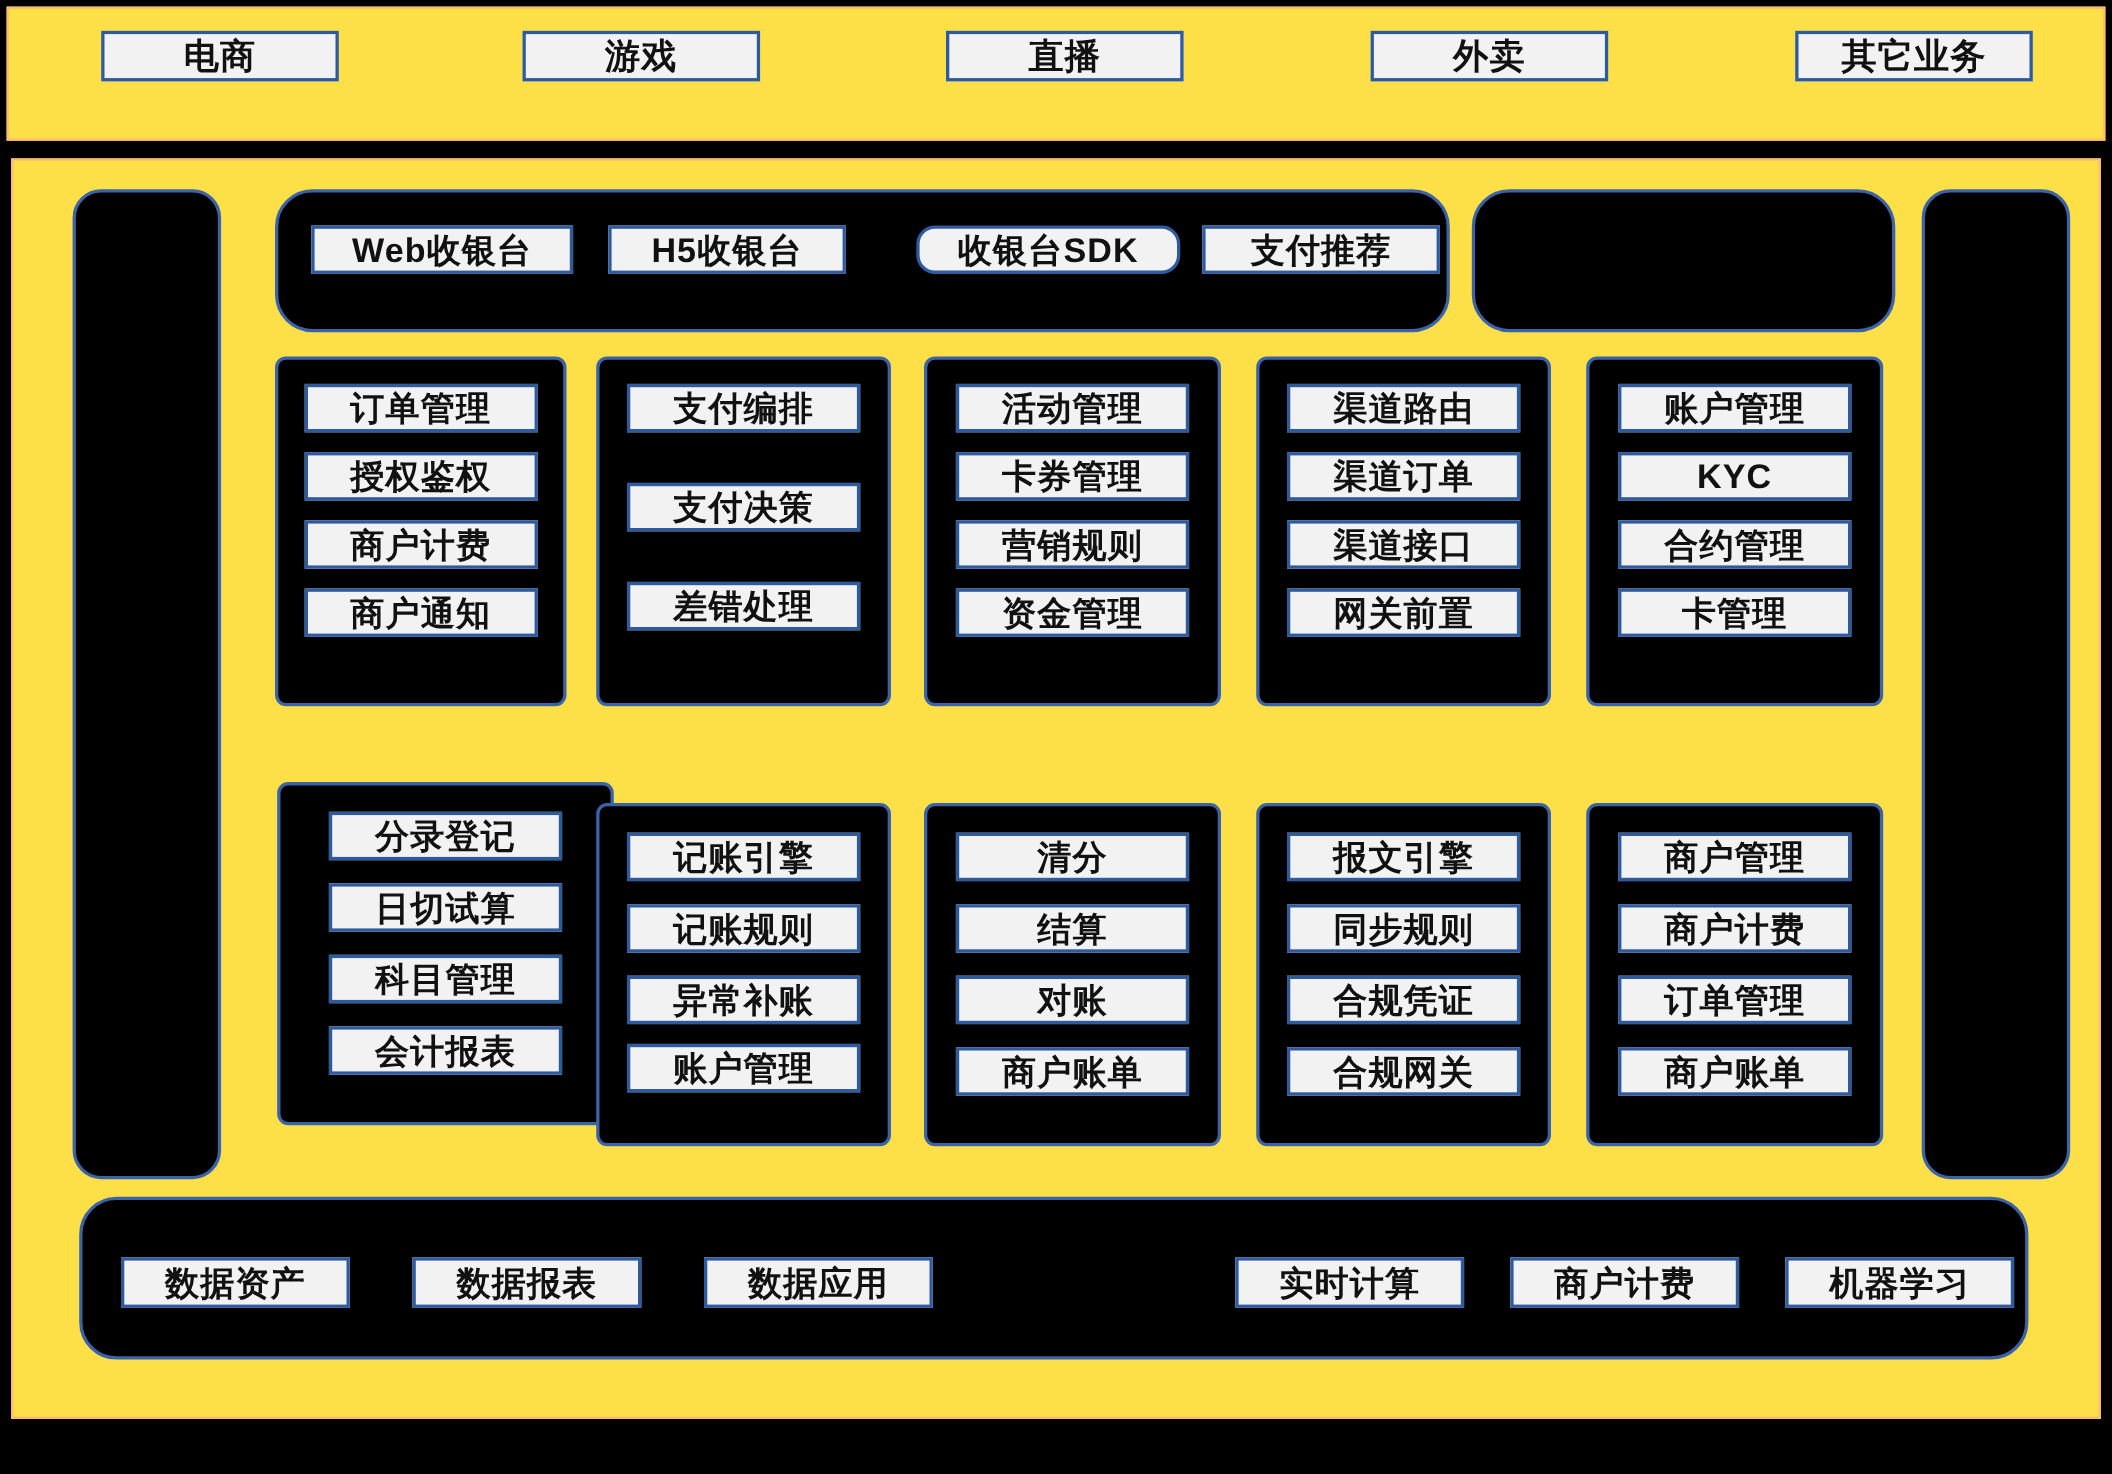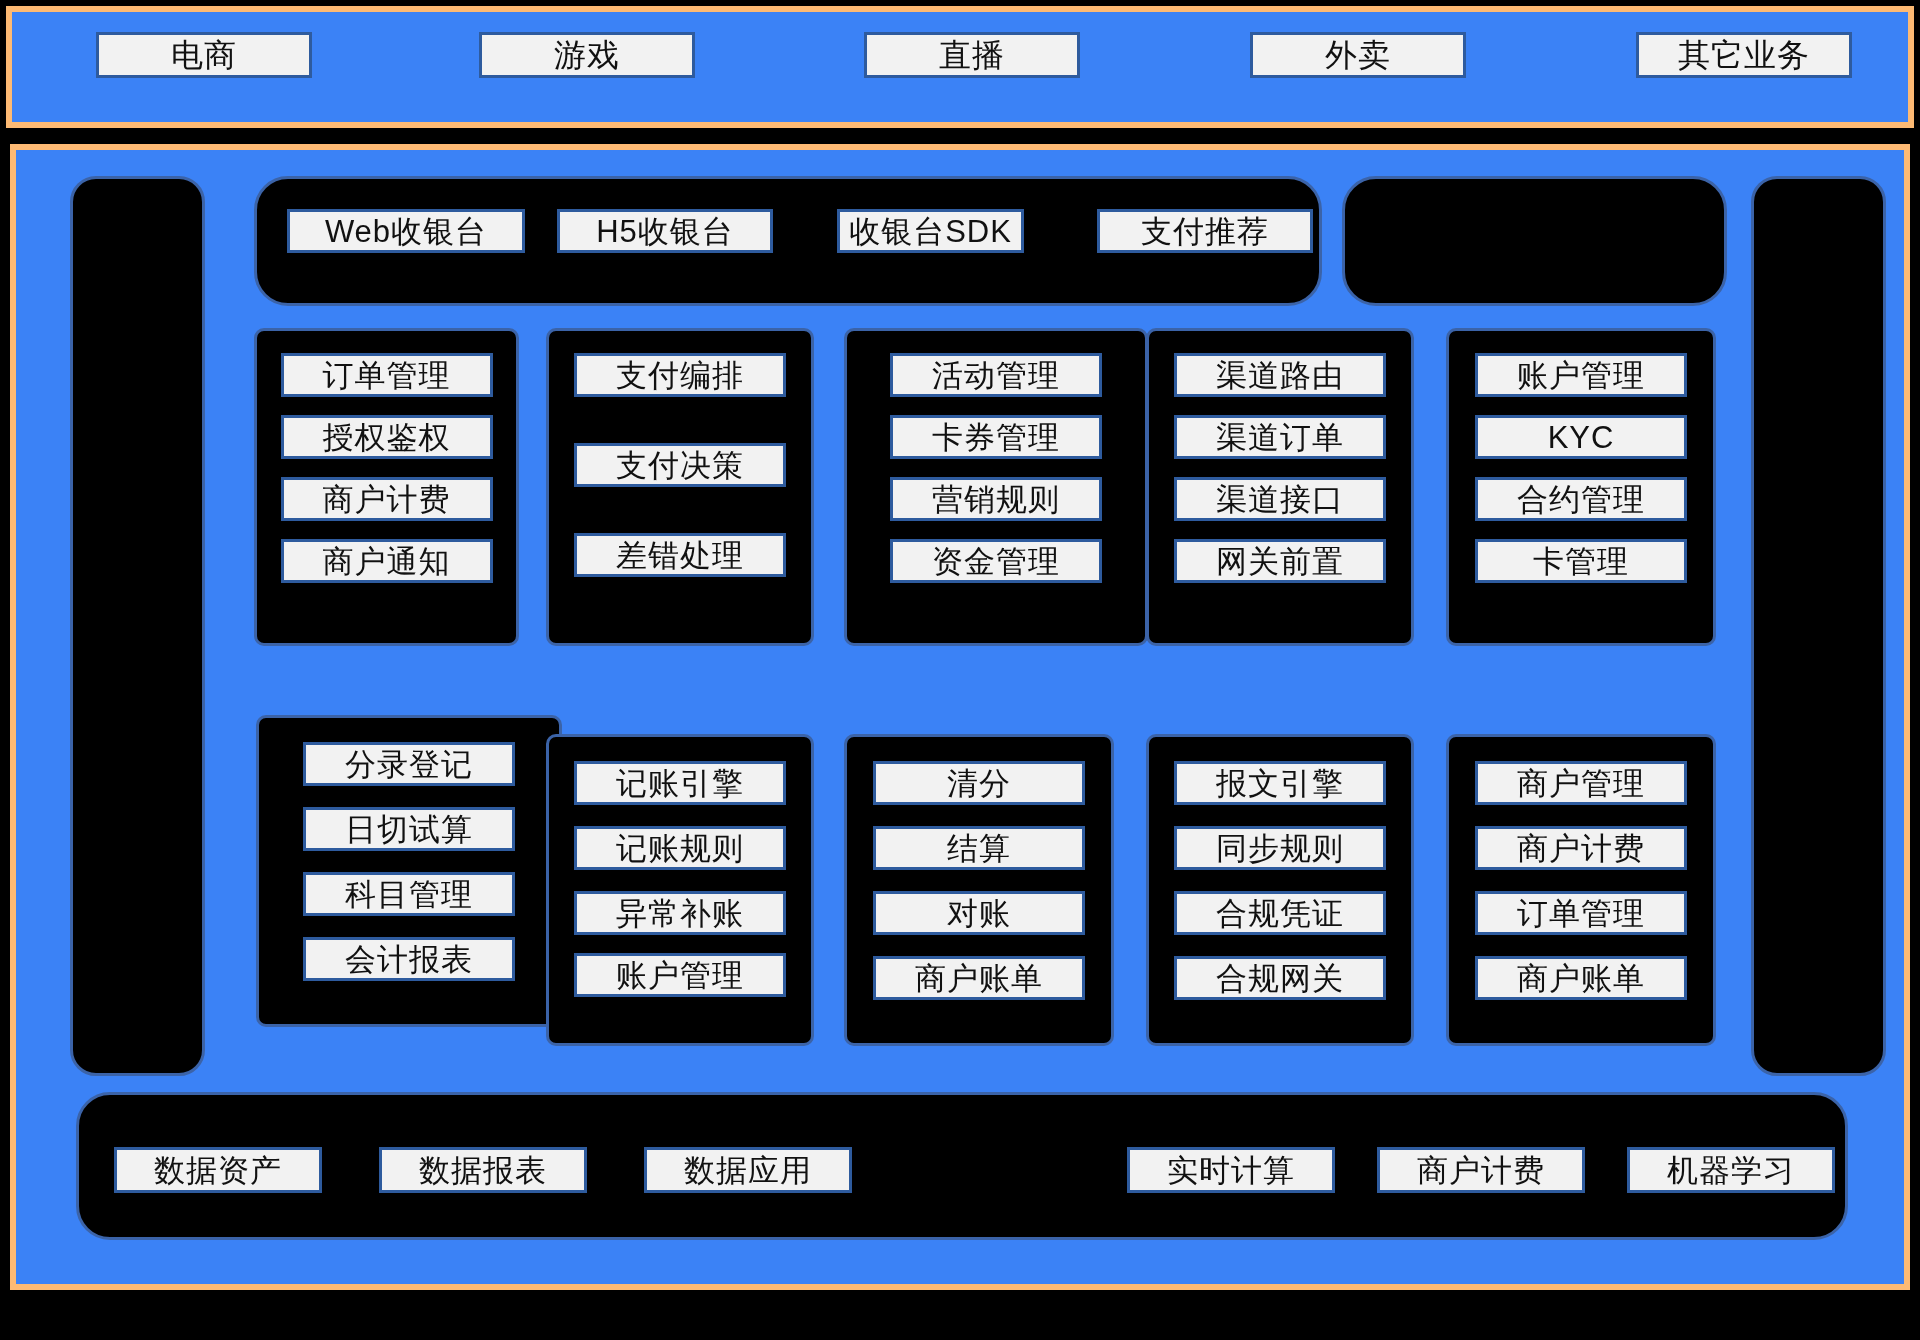--- a/index.html
+++ b/index.html
@@ -29,23 +29,24 @@
     letter-spacing: 1px;
     color: #111;
     white-space: nowrap;
     padding: 6px 14px;
     height: 44px;
   }
 
   
   .frame {
     position: absolute;
-    border: 6px solid #fdba74;
+    border: 2px solid #fdba74;
     box-sizing: border-box;
-    background: #3b82f6;
+    background: #fde047;
+    font-weight: bold;
   }
   #business-frame {
     left: 6px;  top: 6px;  width: 1908px; height: 122px;
   }
   #platform-frame {
     left: 10px; top: 144px; width: 1900px; height: 1146px;
   }
 
   
   .group {
@@ -105,21 +106,21 @@
     <span></span>
   </div>
 
   <div class="group tall" style="left:1735px; top:26px; width:135px; height:900px;">
     <span></span>
   </div>
 
   <div class="group pillbar" id="cashier-group" style="left:238px; top:26px; width:1068px; height:130px;">
     <div class="chip" style="left:30px;  width:238px;">Web收银台</div>
     <div class="chip" style="left:300px; width:216px;">H5收银台</div>
-    <div class="chip" style="left:580px; width:187px;">收银台SDK</div>
+    <div class="chip" style="left:580px; width:240px;border-radius:17px;">收银台SDK</div>
     <div class="chip" style="left:840px; width:216px;">支付推荐</div>
   </div>
 
   <div class="group pillbar" style="left:1326px; top:26px; width:385px; height:130px;"></div>
 
   <div class="group" style="left:238px; top:178px; width:265px; height:318px;">
     <div class="stack" style="top:22px;">
       <div class="chip">订单管理</div>
       <div class="chip">授权鉴权</div>
       <div class="chip">商户计费</div>
@@ -128,21 +129,21 @@
   </div>
 
   <div class="group" style="left:530px; top:178px; width:268px; height:318px;">
     <div class="stack" style="top:22px;">
       <div class="chip" style="margin-bottom:46px;">支付编排</div>
       <div class="chip" style="margin-bottom:46px;text-align:right;">支付决策</div>
       <div class="chip">差错处理</div>
     </div>
   </div>
 
-  <div class="group" style="left:828px; top:178px; width:304px; height:318px;">
+  <div class="group" style="left:828px; top:178px; width:270px; height:318px;">
     <div class="stack" style="top:22px;">
       <div class="chip">活动管理</div>
       <div class="chip">卡券管理</div>
       <div class="chip">营销规则</div>
       <div class="chip">资金管理</div>
     </div>
   </div>
 
   <div class="group" style="left:1130px; top:178px; width:268px; height:318px;">
     <div class="stack" style="top:22px;">

